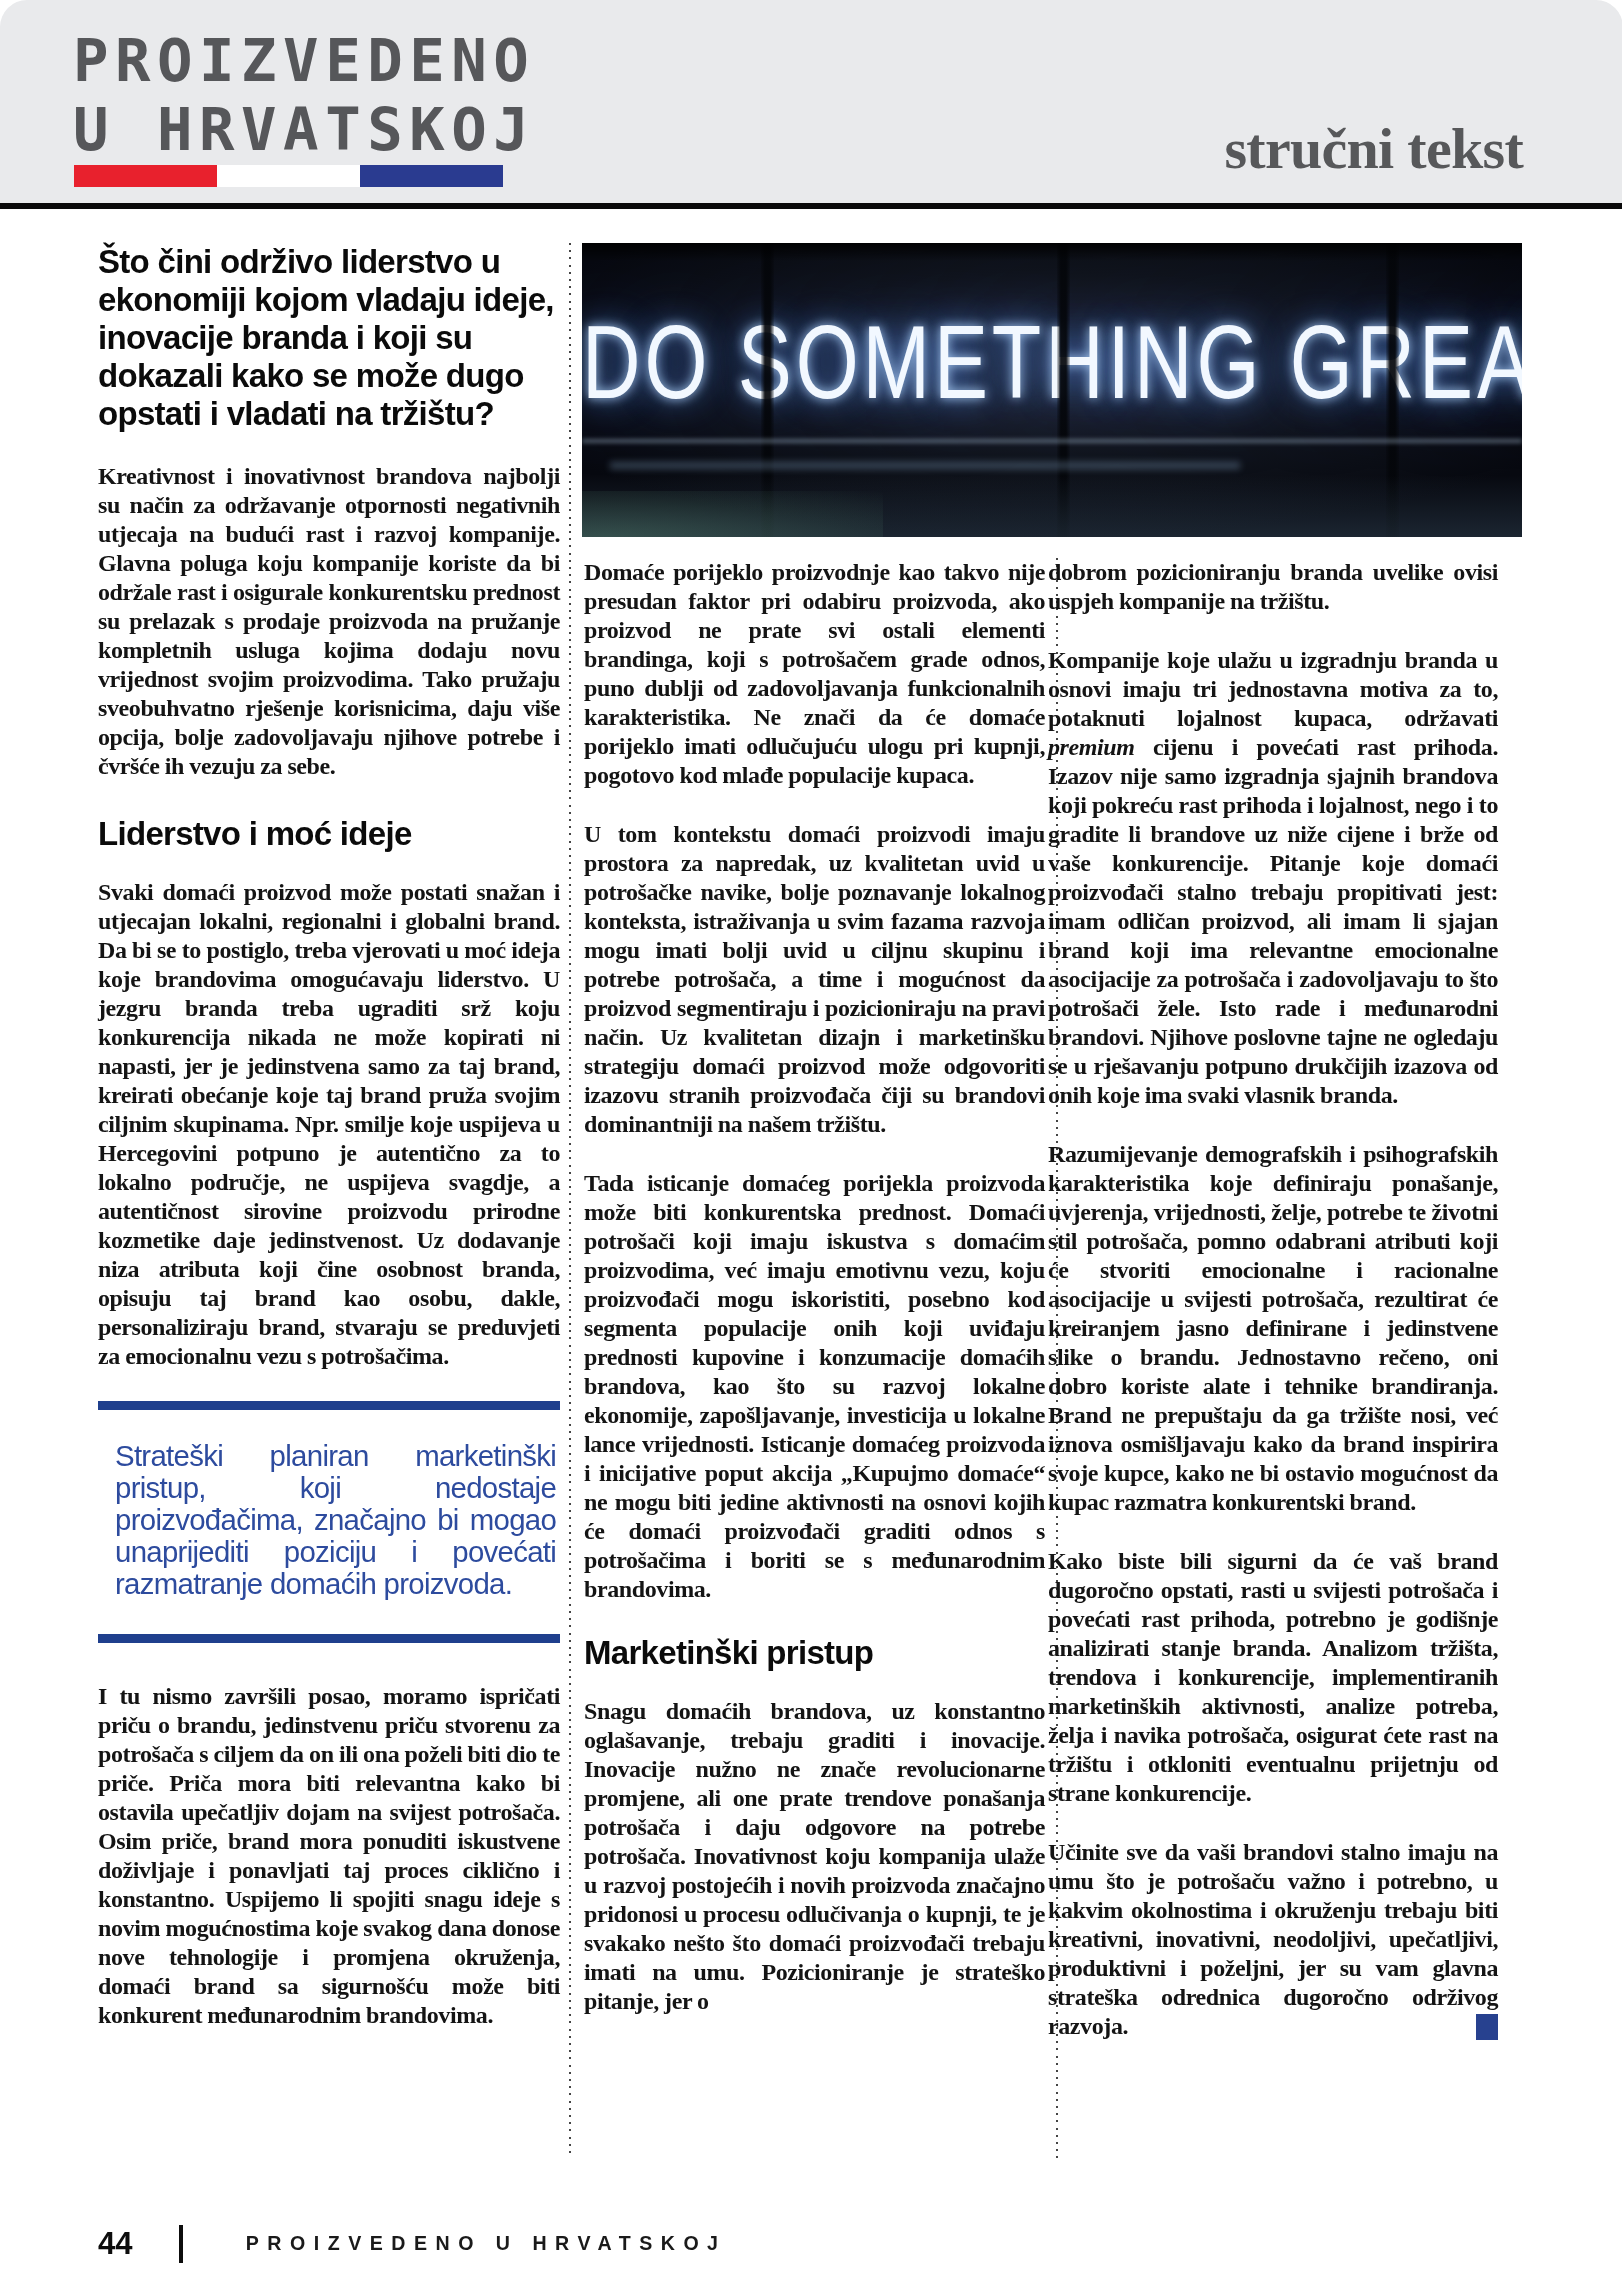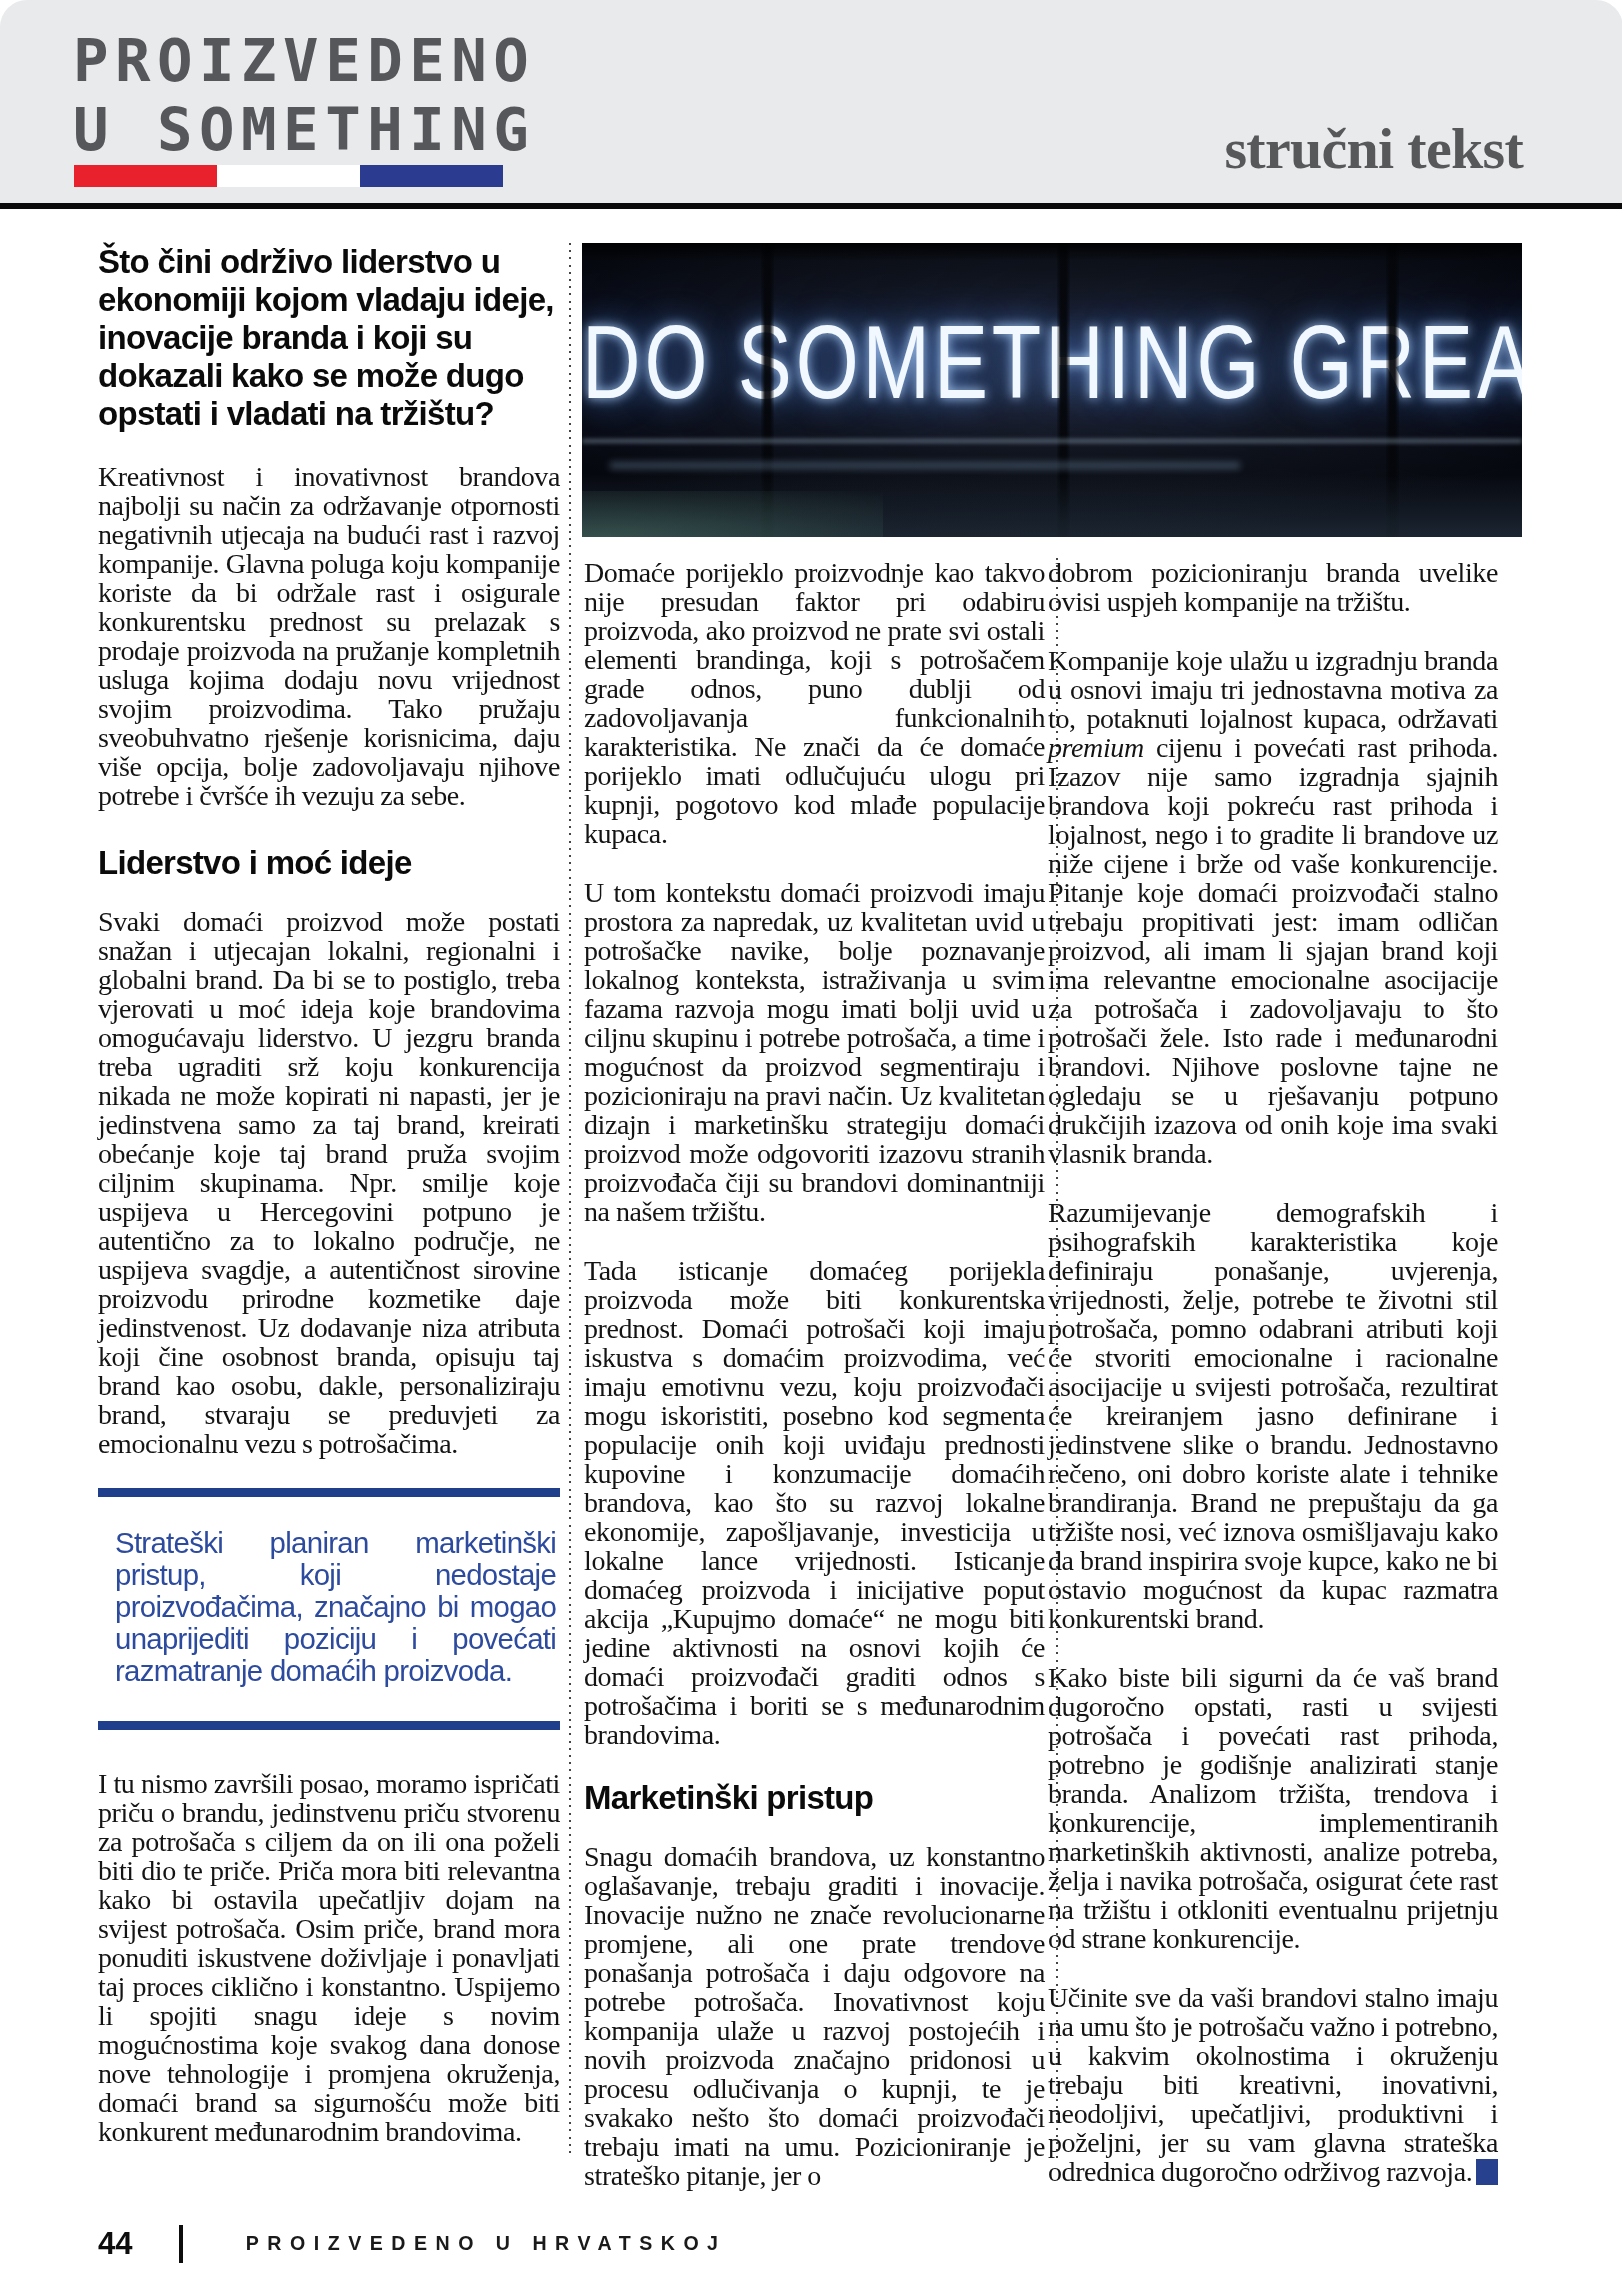--- a/index.html
+++ b/index.html
@@ -73,22 +73,22 @@
   .intro-heading {
     margin:0 0 29px 0; font-family:"Liberation Sans", sans-serif; font-weight:700;
     font-size:33px; line-height:38px; letter-spacing:-0.7px; color:#0b0b0b;
   }
   .section-heading {
     margin:34px 0 26px 0; font-family:"Liberation Sans", sans-serif; font-weight:700;
     font-size:33px; line-height:37px; letter-spacing:-0.7px; color:#0b0b0b;
   }
   .col2 .section-heading { margin-top:20px; }
   .body-p {
-    margin:0 0 30px 0; font-size:28px; line-height:29px; color:#141414;
-    text-align:justify; letter-spacing:-0.4px; word-spacing:-0.3px;
+    margin:0 0 30px 0; font-size:24px; line-height:29px; color:#141414;
+    text-align:justify; letter-spacing:-0.4px; word-spacing:-0.3px;font-weight:bold;
   }
   .body-p i { font-style:italic; }
 
   .pull-quote {
     margin:26px 0 39px 0;
     border-top:9.8px solid #1f3f8d; border-bottom:9.8px solid #1f3f8d;
     padding:30px 3.9px 34px 17px;
   }
   .quote-text {
     margin:0; font-family:"Liberation Sans", sans-serif; font-weight:400;
@@ -108,21 +108,21 @@
   }
 </style>
 </head>
 <body>
 
 <div class="page">
 
   <header class="header">
     <div class="logo">
       <div class="logo-line">PROIZVEDENO</div>
-      <div class="logo-line">U SOMETHING</div>
+      <div class="logo-line">U HRVATSKOJ</div>
       <div class="flag-bar">
         <span class="flag-seg flag-red"></span>
         <span class="flag-seg flag-white"></span>
         <span class="flag-seg flag-blue"></span>
       </div>
     </div>
     <div class="kicker">stručni tekst</div>
   </header>
   <div class="black-rule"></div>
 

